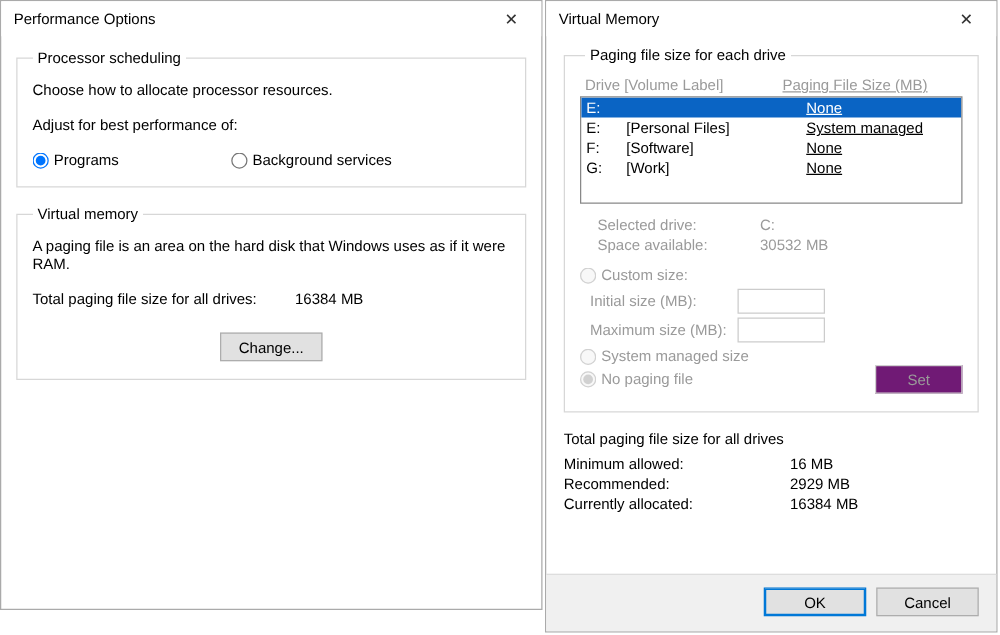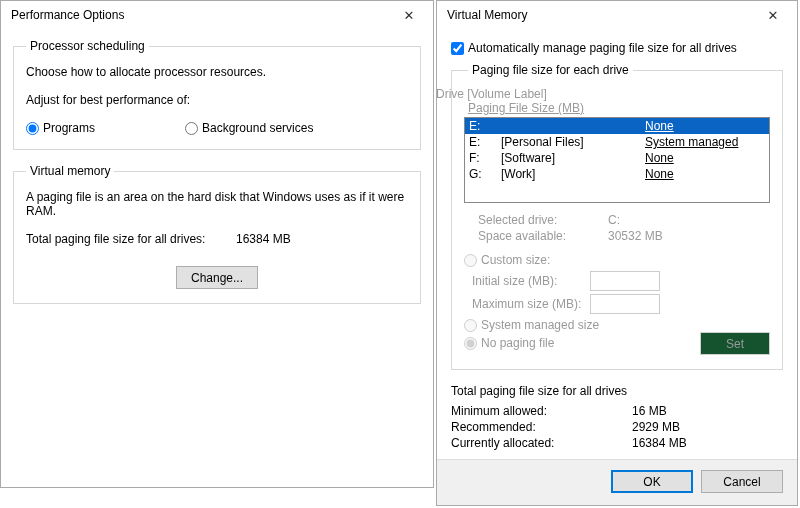--- a/index.html
+++ b/index.html
@@ -86,21 +86,21 @@
   
   #vm { left: 436px; top: 0; width: 362px; height: 506px; }
   .vm-body { padding: 8px 14px 10px 14px; }
   .check-row { display: flex; align-items: center; gap: 4px; margin: 4px 0 8px 0; }
   .check-row input { margin: 0; }
   .drives-group legend { margin-left: 4px; }
   .drive-head, .drive-row {
     display: flex;
     font-size: 12px;
   }
-  .drive-head { color: #6d6d6d; padding: 2px 4px; flex-direction: column; }
+  .drive-head { color: #6d6d6d; padding: 2px 4px; }
   .drive-list {
     border: 1px solid #888;
     height: 86px;
     overflow: hidden;
     background: #fff;
   }
   .drive-row { padding: 1px 4px; }
   .drive-row.sel { background: #0a64c4; color: #fff; }
   .col-d { width: 32px; }
   .col-lbl { flex: 1; }
@@ -113,21 +113,21 @@
   .size-opts .radio { margin: 4px 0; }
   .size-grid { margin-left: 8px; }
   .size-grid .row { display: flex; align-items: center; margin: 3px 0; }
   .size-grid .row .lbl { width: 118px; }
   .size-grid input[type="text"] {
     width: 70px; height: 20px; border: 1px solid #ccc;
     background: #fff; font: inherit; padding: 0 4px;
   }
   .set-row { display: flex; justify-content: flex-end; margin-top: -22px; margin-bottom: 6px;}
   .set-row .btn { min-width: 70px; }
-  .set-row .btn[disabled] { color: #9a9a9a; background: #14532d; border-color: #d0d0d0; }
+  .set-row .btn[disabled] { color: #9a9a9a; background: #701a75; border-color: #d0d0d0; }
   .totals { margin-top: 6px; }
   .totals .hdr { font-weight: 400; margin: 6px 0 6px 0; }
   .totals .kv2 { display: flex; margin: 2px 0; gap: 31px; }
   .totals .kv2 .k { width: 150px; }
   .dlg-buttons {
     display: flex; justify-content: flex-end; gap: 8px;
     padding: 10px 14px 12px 0;
     background: #f0f0f0;
     border-top: 1px solid #ddd;
     position: absolute; bottom: 0; left: 0; right: 0;
@@ -172,24 +172,20 @@
     </fieldset>
   </div>
 </div>
 
 <div id="vm" class="dialog">
   <div class="titlebar">
     <span class="title">Virtual Memory</span>
     <span class="close">✕</span>
   </div>
   <div class="vm-body">
-    <label class="check-row">
-      <input type="checkbox" checked="" style="">
-      <span>Automatically manage paging file size for all drives</span>
-    </label>
 
     <fieldset class="drives-group" style="padding-bottom:8px;">
       <legend>Paging file size for each drive</legend>
       <div class="drive-head">
         <span class="col-d"></span>
         <span class="col-lbl disabled" style="margin-left:-32px;">Drive  [Volume Label]</span>
         <span class="col-pf disabled" style="width:140px;">Paging File Size (MB)</span>
       </div>
       <div class="drive-list">
         <div class="drive-row sel">

